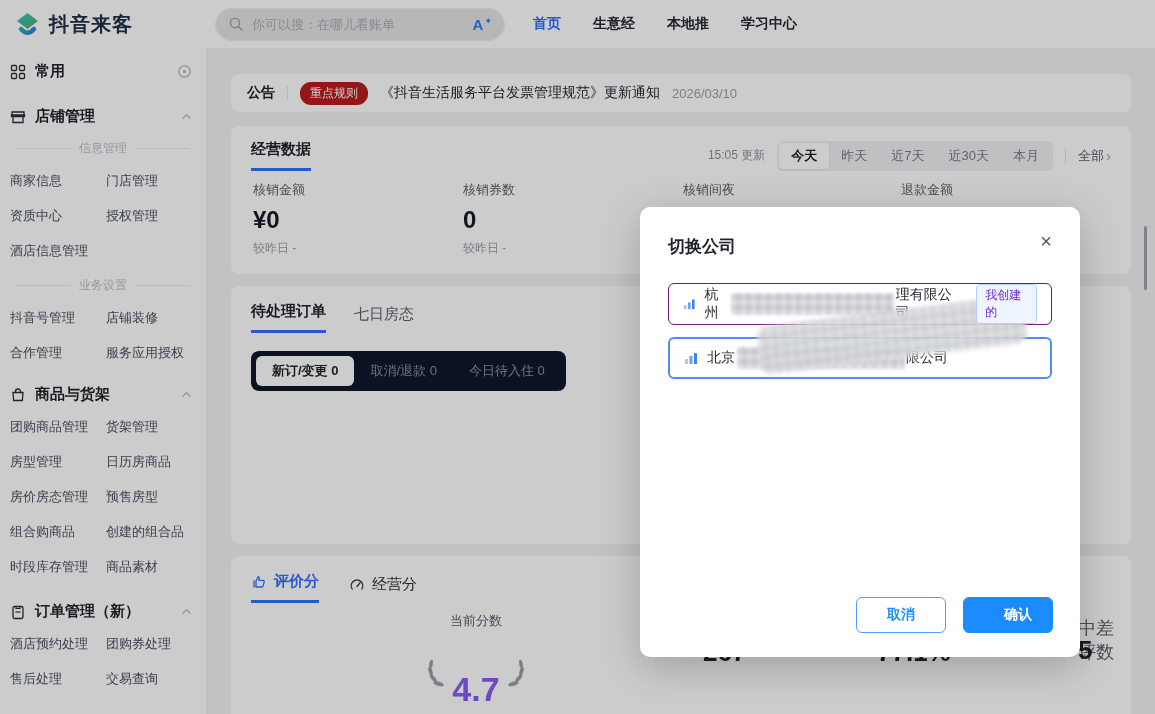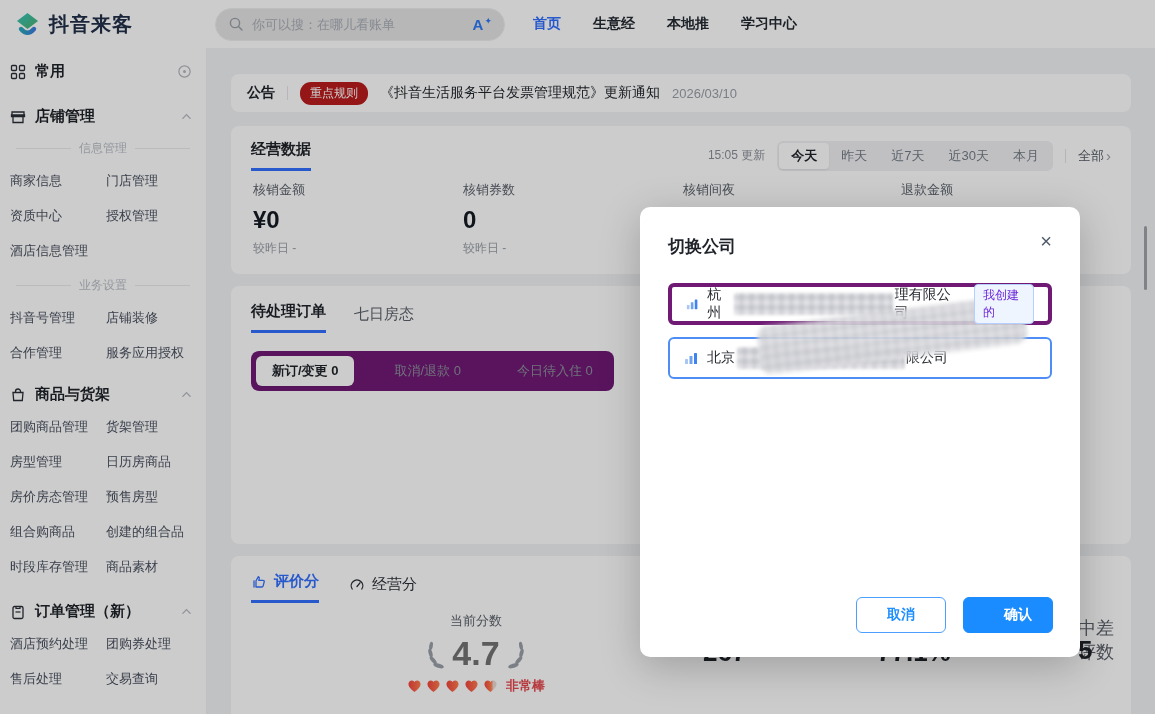--- a/index.html
+++ b/index.html
@@ -58,47 +58,47 @@
   .metrics { position:relative; height:86px; }
   .metric { position:absolute; top:10px; }
   .metric .m-label { font-size:13px; color:#5c626b; }
   .metric .m-value { font-size:24px; font-weight:800; color:#141a24; margin-top:7px; }
   .metric .m-sub { font-size:12px; color:#9aa0a8; margin-top:6px; }
   .m0{left:22px;} .m1{left:232px;} .m2{left:452px;} .m3{left:670px;}
 
   .orderscard { top:238px; height:258px; padding:16px 20px; }
   .tabs-row { display:flex; align-items:flex-end; gap:28px; }
   .tab-plain { font-size:15px; color:#5c626b; padding-bottom:9px; cursor:pointer; }
-  .pill-track { display:inline-flex; align-items:flex-start; background:#701a75; border-radius:8px; padding:5px; margin-top:18px; gap:24px; }
+  .pill-track { display:inline-flex; align-items:flex-start; background:#0f172a; border-radius:8px; padding:5px; margin-top:18px; gap:0; }
   .pill { font-size:13px; color:#8b919b; padding:6px 16px; border-radius:6px; cursor:pointer; white-space:nowrap; }
   .pill.active { background:#fff; color:#1f2329; font-weight:700; box-shadow:0 1px 2px rgba(0,0,0,.06); }
 
   .scorecard { top:508px; height:280px; padding:16px 20px; }
   .score-tabs { display:flex; align-items:flex-end; gap:30px; }
   .score-tab { display:flex; align-items:center; gap:7px; font-size:15px; padding-bottom:9px; cursor:pointer; color:#2a2f36; }
   .score-tab.active { color:#3370ff; font-weight:700; border-bottom:3px solid #3370ff; }
   .score-center { position:absolute; left:150px; top:56px; width:190px; text-align:center; }
   .cur-label { font-size:13px; color:#5c626b; }
   .score-row { display:flex; align-items:center; justify-content:center; gap:8px; margin-top:4px; }
-  .score-num { font-size:34px; font-weight:800; color:#737373; }
+  .score-num { font-size:34px; font-weight:800; color:#8b5cf6;margin-top:36px; }
   .hearts-row { display:flex; align-items:center; justify-content:center; gap:4px; margin-top:4px; }
   .rating-label { font-size:13px; font-weight:700; color:#e5484d; margin-left:4px; }
   .pstat { position:absolute; top:81px; font-size:26px; font-weight:800; color:#1f2329; }
   .ps0{left:472px;} .ps1{left:646px;}
   .bad-label { position:absolute; left:847px; top:60px; font-size:18px; color:#5c626b; }
   .bad-value { position:absolute; left:847px; top:79px; font-size:26px; font-weight:800; }
 
   .scroll-thumb { position:absolute; right:8px; top:178px; width:3px; height:64px; background:#9fa3a9; border-radius:2px; z-index:6; }
 
   
   .overlay { position:absolute; inset:0; background:rgba(0,0,0,0.20); z-index:15; }
   .modal { position:absolute; left:640px; top:207px; width:440px; height:450px; background:#fff; border-radius:10px; z-index:20; box-shadow:0 10px 40px rgba(0,0,0,.22); }
   .modal-title { position:absolute; left:28px; top:28px; font-size:17px; font-weight:700; color:#1f2329; }
   .modal-close { position:absolute; right:28px; top:24px; font-size:20px; color:#4e5969; cursor:pointer; line-height:1; }
-  .company-row { position:absolute; left:28px; width:384px; height:42px; border:4px solid #701a75; border-radius:6px; display:flex; align-items:center; padding:0 14px; gap:9px; cursor:pointer; background:#fff; }
+  .company-row { position:absolute; left:28px; width:384px; height:42px; border:1px solid #701a75; border-radius:6px; display:flex; align-items:center; padding:0 14px; gap:9px; cursor:pointer; background:#fff; }
   .row-0 { top:76px; }
   .row-1 { top:130px; border:2px solid #4e8df6; }
   .company-name { font-size:14px; color:#1f2329; display:flex; align-items:center; position:relative; z-index:2; }
   .blur-block { height:22px; border-radius:2px; z-index:3; position:relative;
      background:repeating-linear-gradient(90deg,#ececee 0 5px,#dddee1 5px 10px),repeating-linear-gradient(0deg,#f4f4f6 0 5px,#e2e3e6 5px 10px);
      background-blend-mode:multiply; filter:blur(1.6px); }
   .bb-0 { width:182px; margin:0 2px; }
   .bb-1 { width:168px; margin:0 0 0 2px; margin-right:-13px; }
   .mid-smudge { position:absolute; left:118px; top:104px; width:268px; height:48px; transform:rotate(-7deg); z-index:3; border-radius:10px;
      background:repeating-linear-gradient(90deg,#ececee 0 5px,#dddee1 5px 10px),repeating-linear-gradient(0deg,#f4f4f6 0 5px,#e2e3e6 5px 10px);

